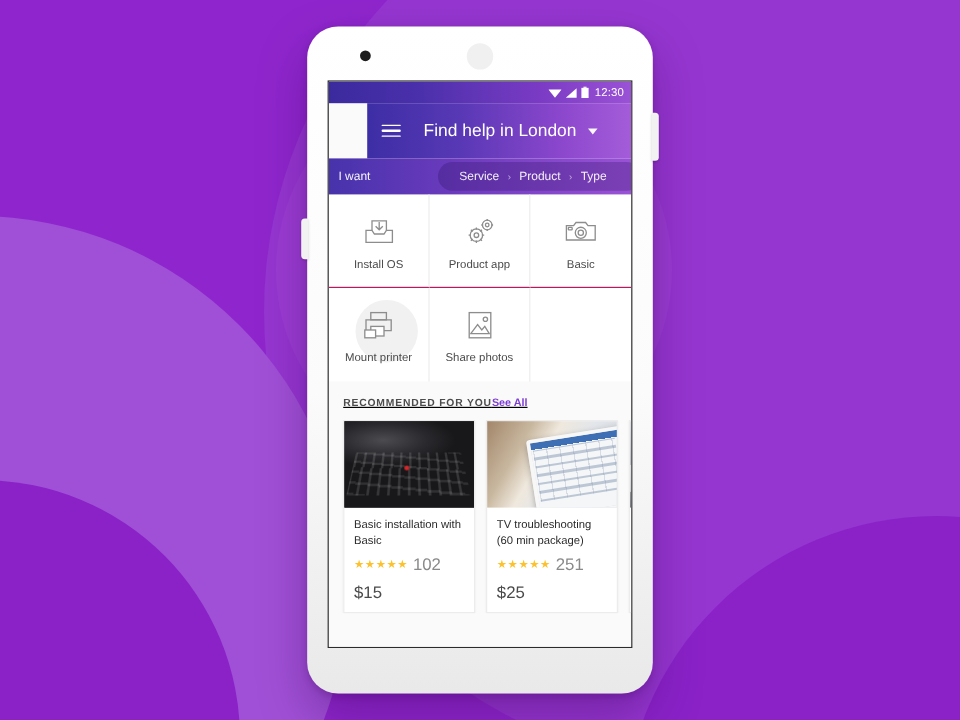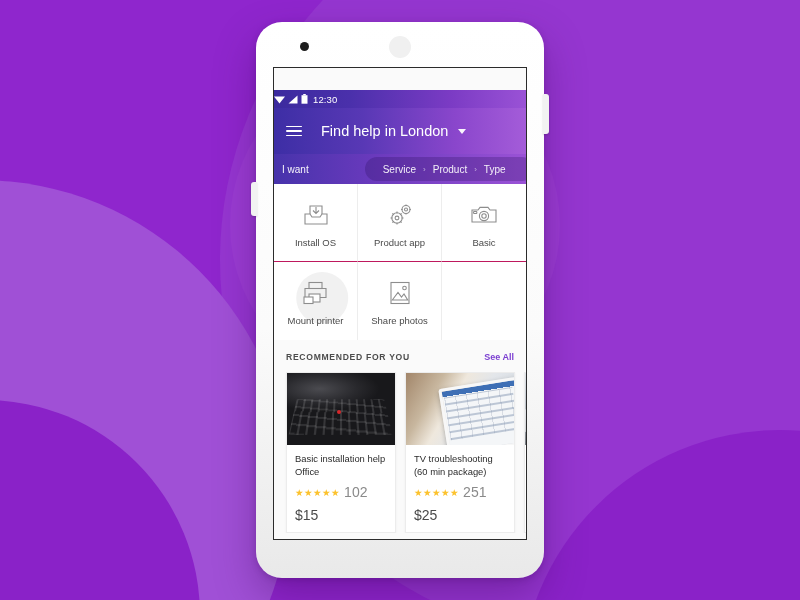--- a/index.html
+++ b/index.html
@@ -107,41 +107,41 @@
     border: 1px solid #2b2b2b;
     box-sizing: border-box;
   }
 
   
   .statusbar {
     height: 18px;
     background: linear-gradient(90deg, #3b2a9e 0%, #4a30ab 30%, #7b3bc4 70%, #9a52d6 100%);
     display: flex;
     align-items: center;
-    justify-content: flex-start;
+    justify-content: flex-end;
     padding-right: 6px;
     gap: 3px;
-    margin-top: 22px;
   }
   .sb-icon { display: flex; align-items: center; }
   .sb-time {
     color: #ffffff;
     font-size: 9.5px;
     letter-spacing: 0.1px;
     margin-left: 2px;
   }
 
   
   .appbar {
     height: 46px;
     background: linear-gradient(90deg, #3d2ea5 0%, #5838b5 35%, #8a46cc 72%, #a45cd9 100%);
     display: flex;
     align-items: center;
     padding: 0 12px;
     position: relative;
+    margin-left: 32px;
   }
   .hamburger {
     width: 16px;
     display: flex;
     flex-direction: column;
     gap: 3px;
     cursor: pointer;
   }
   .hamburger span {
     display: block;
@@ -251,22 +251,22 @@
 
   
   .rec {
     background: #fafafa;
     padding-top: 12px;
     height: 100%;
   }
   .rec-head {
     display: flex;
     align-items: baseline;
-    justify-content: space-between;
     padding: 0 12px 10px 12px;
+    text-decoration: underline;
   }
   .rec-title {
     font-size: 8.6px;
     letter-spacing: 0.7px;
     color: #4c4c4c;
     font-weight: bold;
   }
   .rec-seeall {
     font-size: 9px;
     color: #7b3fd1;
@@ -511,21 +511,21 @@
         <div class="rec-head">
           <span class="rec-title">RECOMMENDED FOR YOU</span>
           <span class="rec-seeall">See All</span>
         </div>
 
         <div class="cards">
 
           <div class="card">
             <div class="card-img photo-laptop"></div>
             <div class="card-body">
-              <div class="card-title">Basic installation help Office</div>
+              <div class="card-title">Basic installation with Basic</div>
               <div class="card-rating">
                 <span class="stars">★★★★★</span>
                 <span class="rating-count">102</span>
               </div>
               <div class="card-price">$15</div>
             </div>
           </div>
 
           <div class="card">
             <div class="card-img photo-tablet"></div>

